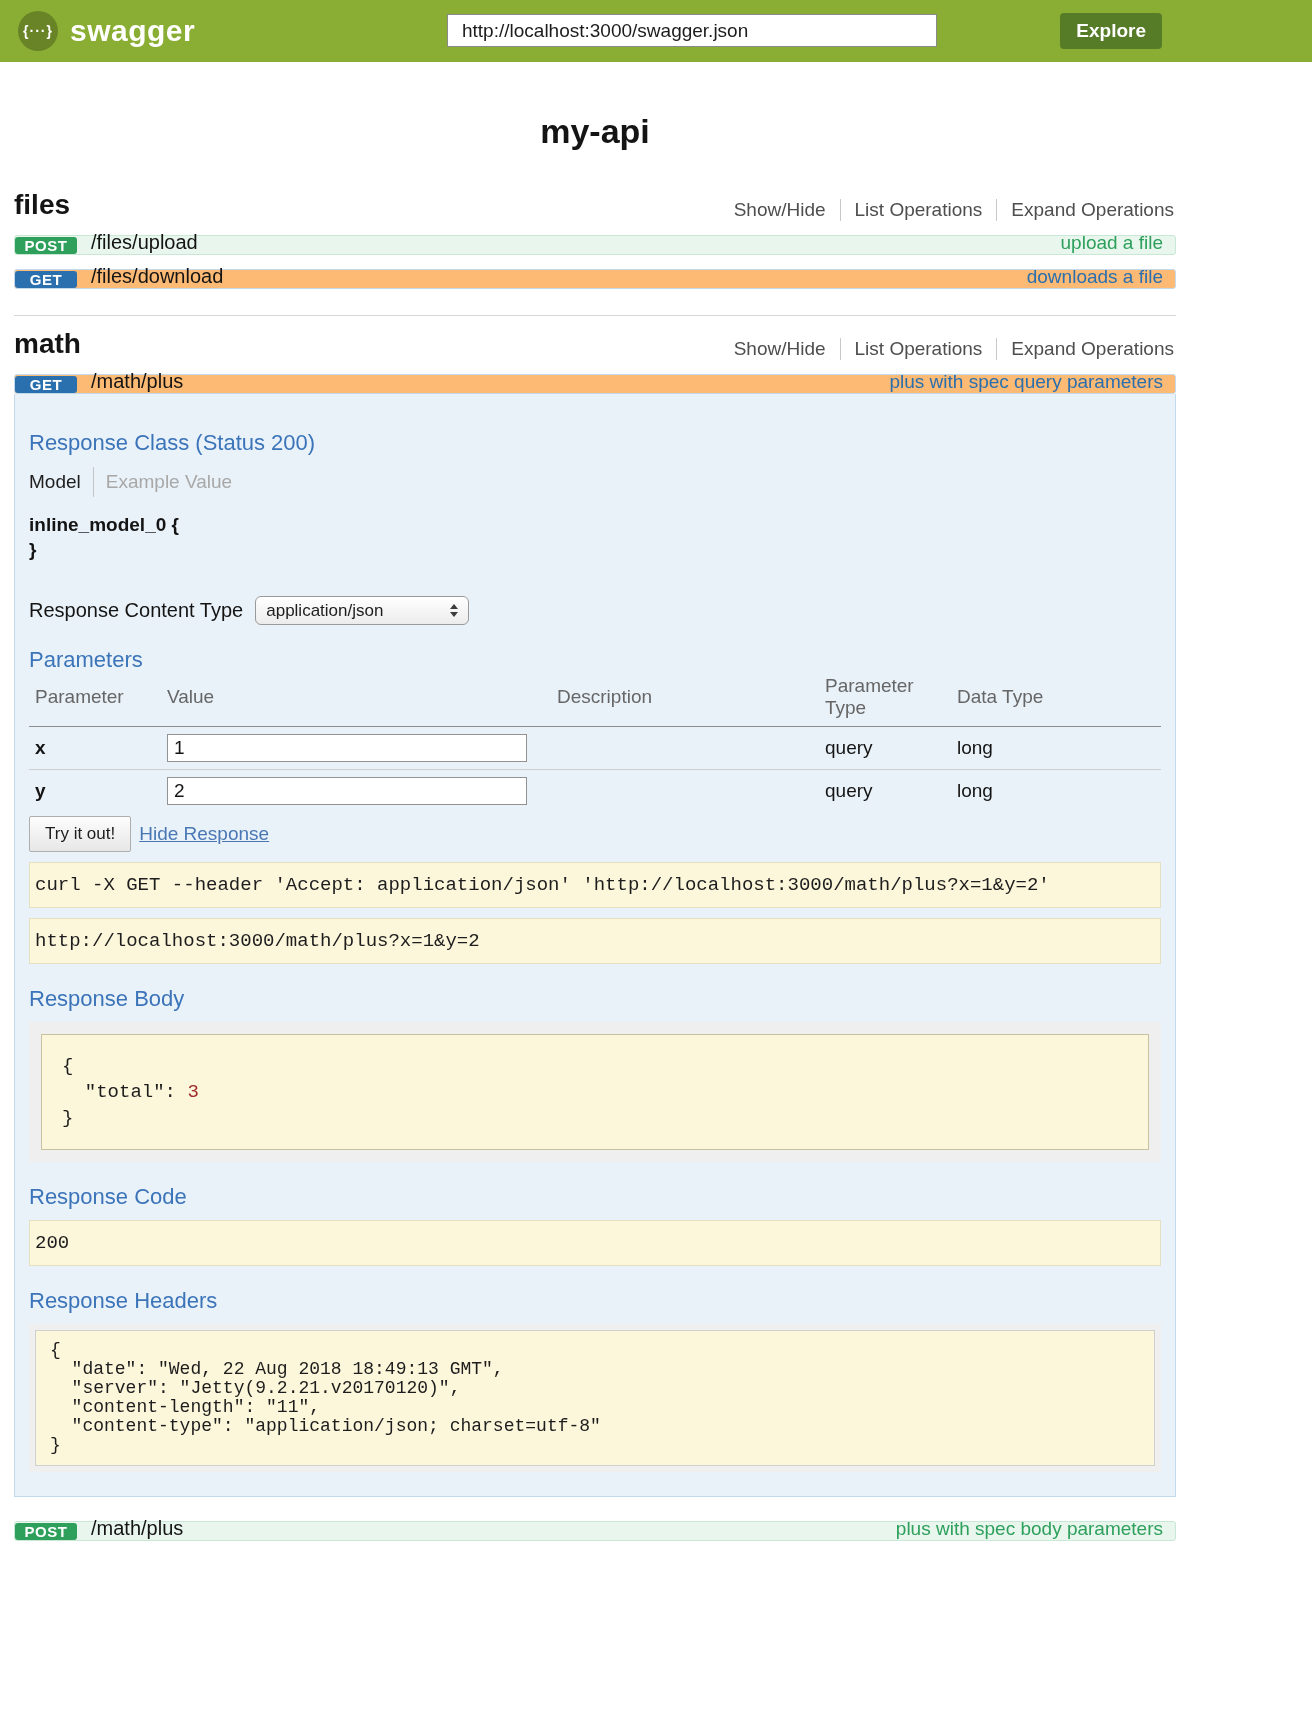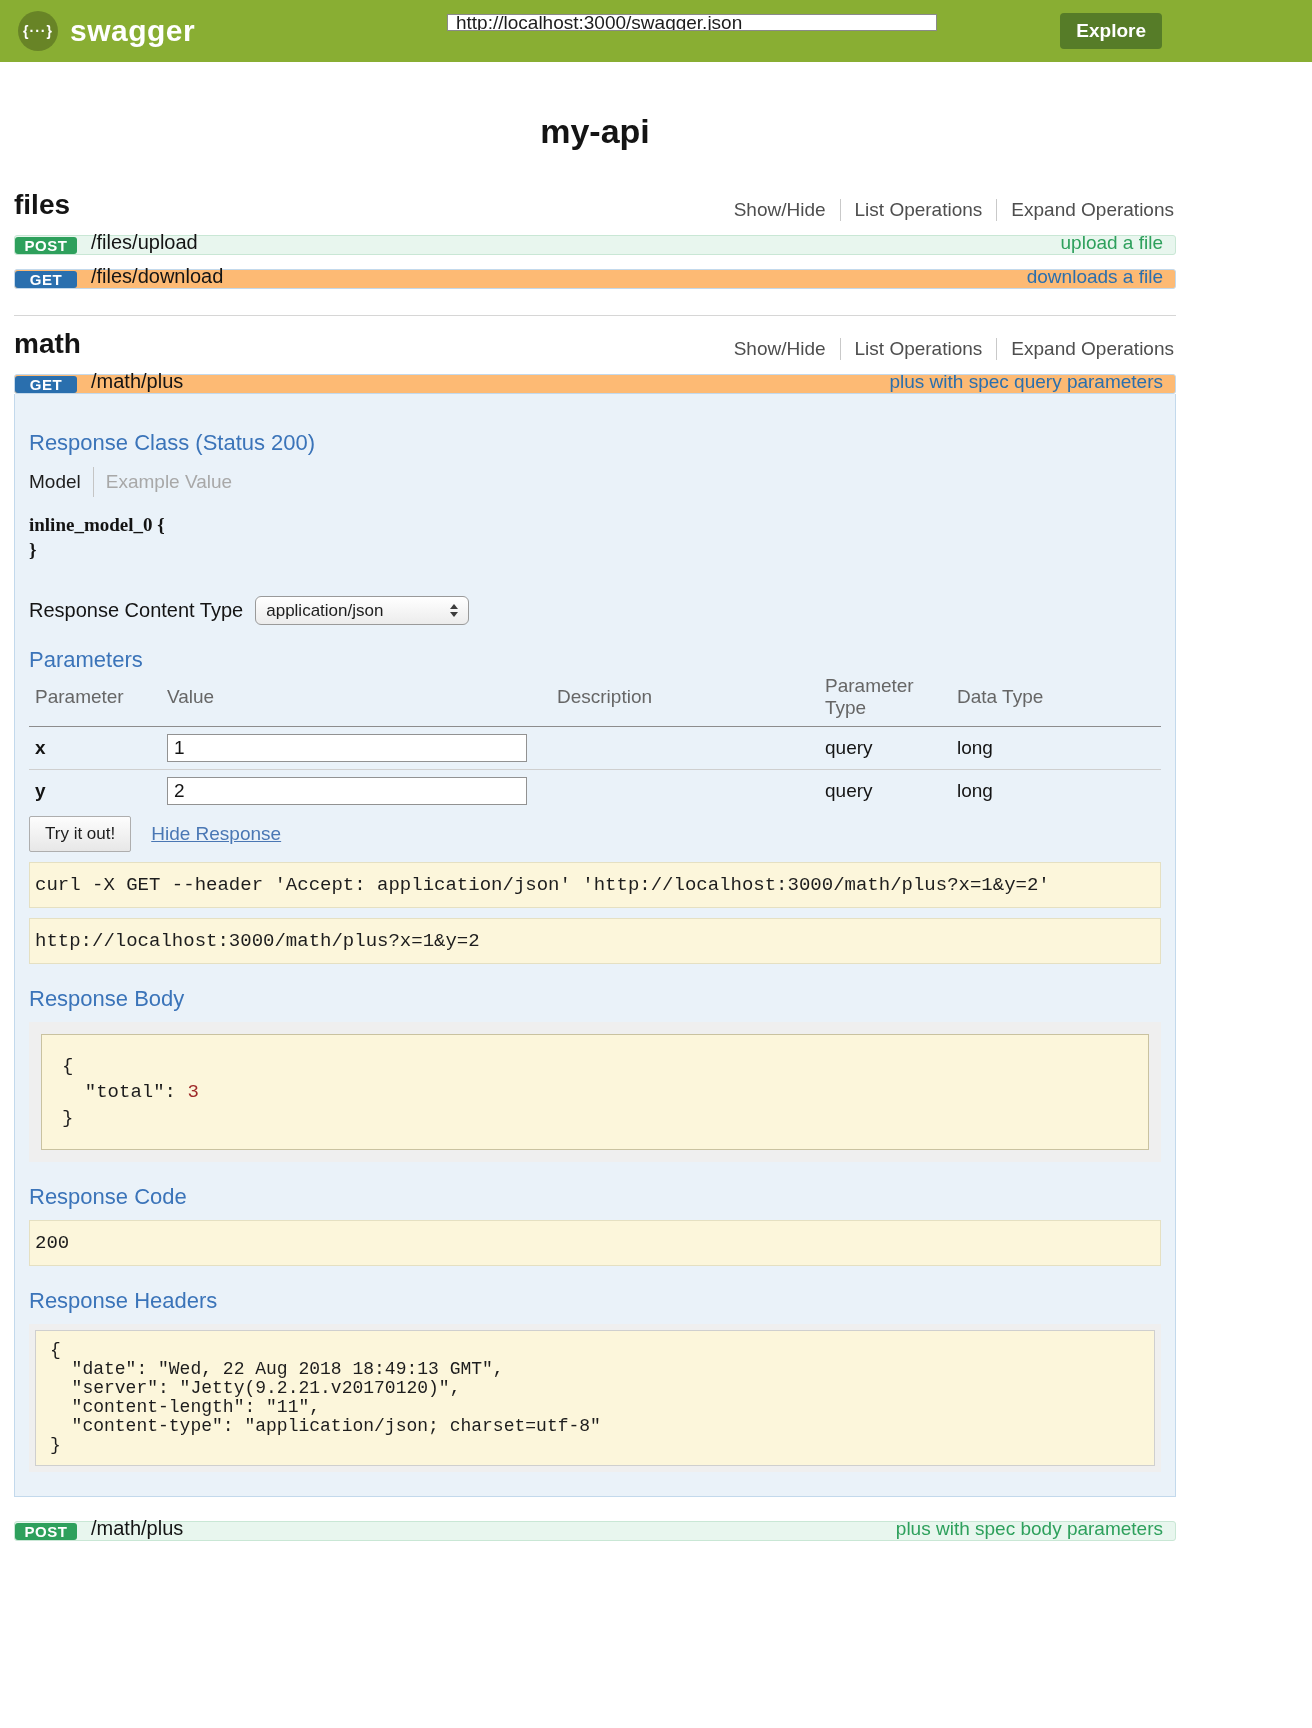--- a/index.html
+++ b/index.html
@@ -6,22 +6,22 @@
   html,body { margin:0; padding:0; background:#fff; }
   body { font-family:"Liberation Sans", sans-serif; color:#222; }
   .page { width:1312px; min-height:1728px; position:relative; background:#fff; overflow:hidden; }
 
   
   .topbar { height:62px; background:#89ae33; position:relative; display:flex; align-items:center; }
   .logo-circle { width:40px; height:40px; border-radius:50%; background:rgba(0,0,0,0.24); color:#fff;
     display:flex; align-items:center; justify-content:center; font-size:14px; font-weight:bold;
     margin-left:18px; letter-spacing:1px; }
   .brand { color:#fff; font-size:30px; font-weight:bold; margin-left:12px; letter-spacing:0.5px; }
-  .topbar-url { position:absolute; left:447px; top:14px; width:490px; height:17px; border:1px solid #8a8a8a;
-    padding:4px 8px; font-size:19px; color:#1c1c1c; background:#fff; font-family:inherit; }
+  .topbar-url { position:absolute; left:447px; top:14px; width:490px; height:33px; border:1px solid #8a8a8a;
+    padding:4px 14px; font-size:19px; color:#1c1c1c; background:#fff; font-family:inherit; }
   .explore-btn { position:absolute; right:150px; top:13px; height:36px; padding:0 16px; background:#567c28;
     color:#fff; font-weight:bold; font-size:19px; border:none; border-radius:4px; cursor:pointer; font-family:inherit; }
 
   
   .wrap { width:1162px; margin-left:14px; }
   .api-title { font-size:34px; font-weight:bold; color:#141414; margin:50px 0 4px;text-align:center; }
 
   .section { margin-top:38px; }
   .section.bordered { margin-top:26px; border-top:1px solid #d6d6d6; padding-top:12px; }
   .section-head { display:flex; align-items:flex-end; }
@@ -49,42 +49,42 @@
   .sub-head { font-size:22px; font-weight:400; color:#3b74b9; margin:22px 0 0; }
   .sub-head.first { margin-top:0; }
 
   .tabs { display:flex; align-items:center; margin-top:10px; height:32px; }
   .tab { font-size:19px; cursor:pointer; }
   .tab.active { color:#1d1d1d; }
   .tab.inactive { color:#a8a8a8; }
   .tab-divider { width:1px; height:30px; background:#c5c5c5; margin:0 12px; }
 
   .model-sig { margin-top:14px; font-size:19px; line-height:25px; color:#141414; }
-  .sig-open, .sig-close { font-weight:bold;font-family:Liberation Serif, serif; }
+  .sig-open, .sig-close { font-weight:bold; }
   .sig-prop { padding-left:17px; }
   .sig-prop .pname { font-weight:bold; }
   .ptype { color:#5246c8; }
 
   .rct-row { display:flex; align-items:center; margin-top:34px; }
   .rct-label { font-size:20px; color:#141414; }
   .select-box { margin-left:12px; width:214px; height:29px; border:1px solid #9a9a9a; border-radius:6px;
     background:linear-gradient(#ffffff,#ececec); display:flex; align-items:center; padding:0 10px;
     font-size:17px; color:#1d1d1d; cursor:pointer; }
   .select-arrows { margin-left:auto; display:flex; flex-direction:column; gap:3px; }
   .arr-up { width:0; height:0; border-left:4px solid transparent; border-right:4px solid transparent; border-bottom:5px solid #3c3c3c; }
   .arr-down { width:0; height:0; border-left:4px solid transparent; border-right:4px solid transparent; border-top:5px solid #3c3c3c; }
 
   .params-table { width:100%; border-collapse:collapse; margin-top:0; font-size:19px; }
   .params-table th { text-align:left; font-weight:400; color:#666; padding:2px 0 7px 6px; border-bottom:1px solid #8d8d8d; }
   .params-table td { padding:7px 0 7px 6px; vertical-align:middle; color:#141414; }
   .params-table tr.sep td { border-bottom:1px solid #cfcfcf; }
   .p-name { font-weight:bold; }
   .p-input { width:360px; height:28px; border:1px solid #929292; font-size:19px; padding:2px 6px; font-family:inherit; color:#141414; }
 
-  .try-row { display:flex; align-items:center; margin-top:4px; gap:20px; }
+  .try-row { display:flex; align-items:center; margin-top:4px; gap:8px; }
   .try-btn { font-size:17px; padding:7px 15px; background:linear-gradient(#fdfdfd,#e7e7e7); border:1px solid #aeaeae;
     border-radius:2px; color:#1d1d1d; cursor:pointer; font-family:inherit; }
   .link { color:#4a77b4; text-decoration:underline; font-size:19px; cursor:pointer; }
 
   .code-bar { margin-top:10px; background:#fcf6db; border:1px solid #e5e0c2; padding:11px 5px;
     font-family:"Liberation Mono", monospace; font-size:19px; color:#1d1d1d; white-space:pre; overflow:hidden; }
 
   .block-outer { margin-top:10px; background:#efefef; padding:12px; }
   .block-inner { background:#fcf6db; border:1px solid #c9c2a0; padding:18px 20px; min-height:92px;
     font-family:"Liberation Mono", monospace; font-size:19px; line-height:26px; color:#1d1d1d; }

